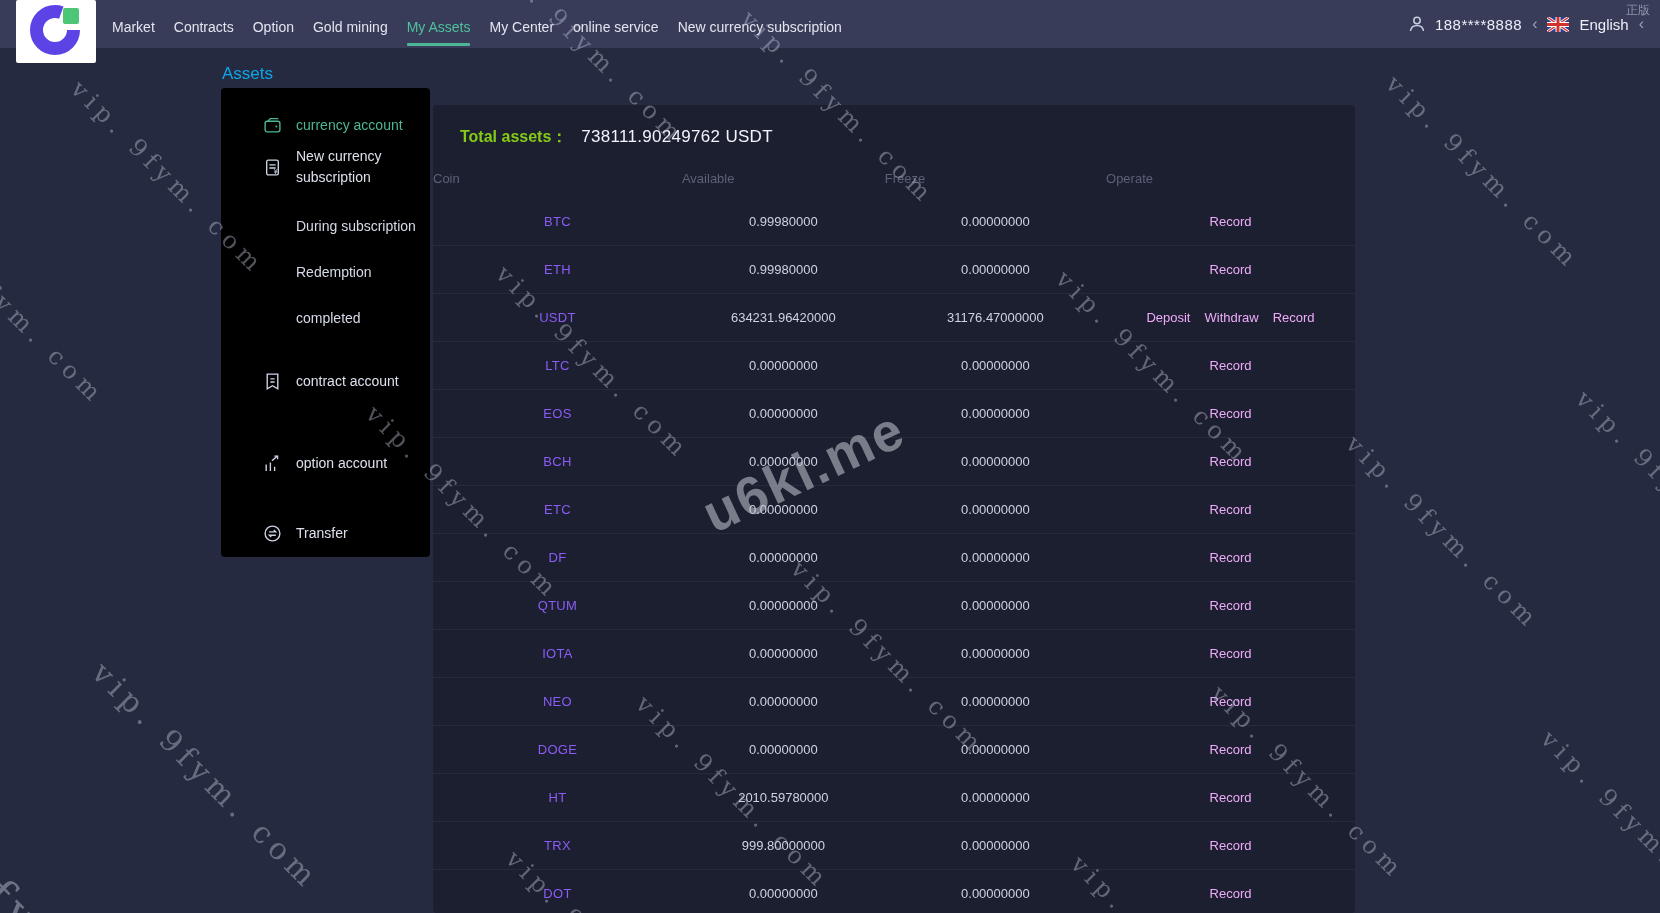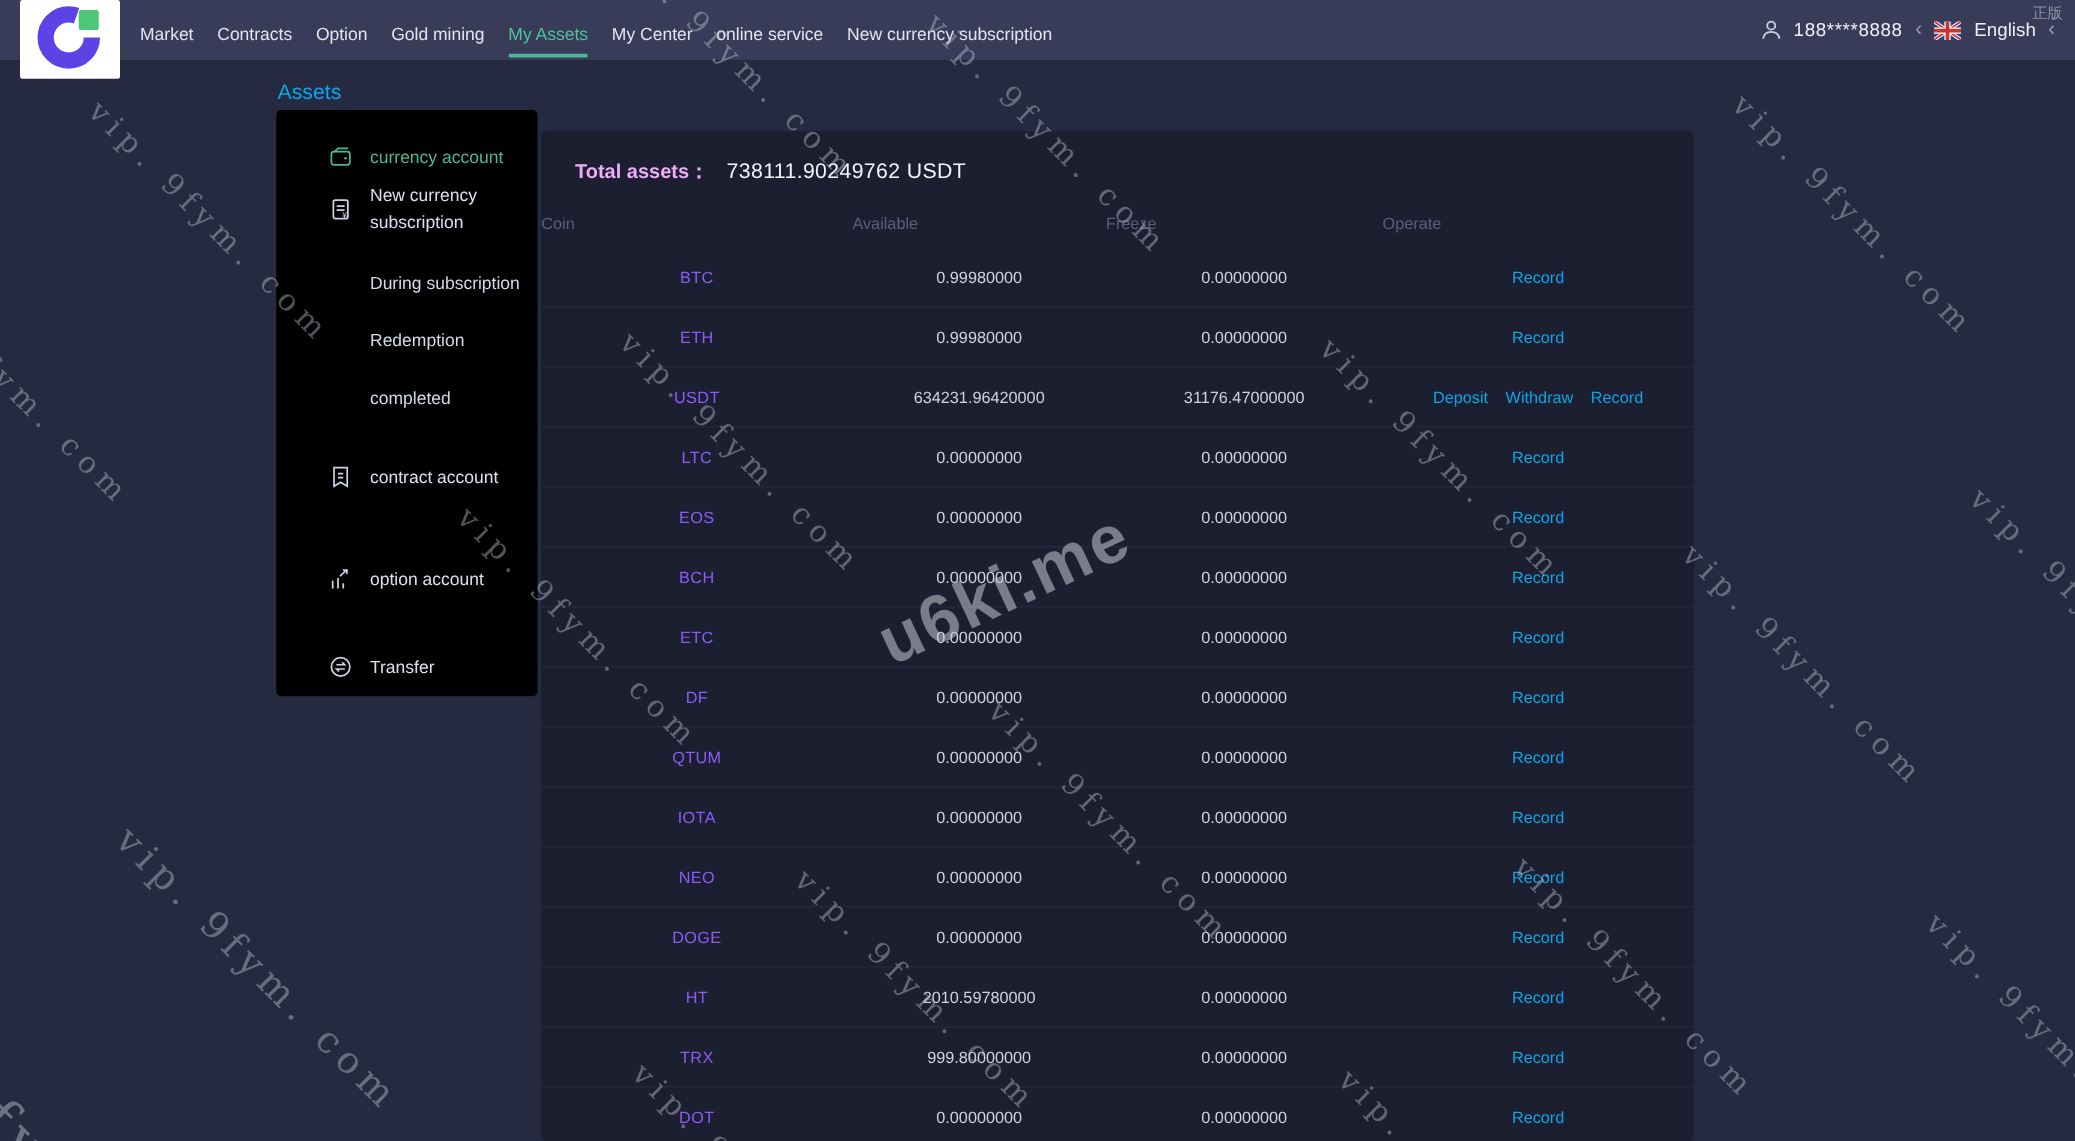--- a/index.html
+++ b/index.html
@@ -76,38 +76,38 @@
   .m-opt  { margin-top:40px; }
 
   
   .card {
     position:absolute; left:433px; top:105px; width:922px; height:808px;
     background:#1c1f30; border-radius:4px; z-index:2;
   }
   .total-row {
     padding:18px 0 0 27px; height:46px; display:flex; align-items:center; gap:14px;
   }
-  .total-label { font-size:16px; font-weight:700; color:#f0abfc; }
+  .total-label { font-size:16px; font-weight:700; color:#84cc16; }
   .total-value { font-size:17px; color:#f2f4fa; letter-spacing:.3px; }
   .thead {
     margin-top:10px; height:36px; line-height:36px;
     display:grid; grid-template-columns:27% 22% 24% 27%;
     font-size:13px; color:#5b6078;
   }
   .thead div { }
   .trow {
     height:48px; display:grid; grid-template-columns:27% 22% 24% 27%;
     align-items:center; font-size:13px;
   }
   .trow + .trow { border-top:1px solid rgba(175,183,214,0.08); }
   .trow div { text-align:center; }
   .cell-coin { color:#8b5cf6; letter-spacing:.3px; }
   .cell-num  { color:#ced2e2; }
   .cell-ops  { display:flex; justify-content:center; gap:14px; }
-  .op-link { color:#0ea5e9; cursor:pointer; text-decoration:none; font-size:13px; }
+  .op-link { color:#f0abfc; cursor:pointer; text-decoration:none; font-size:13px; }
 
   
   .wm-layer { position:absolute; inset:0; z-index:50; pointer-events:none; }
   .wm {
     position:absolute; white-space:nowrap;
     font-family:"DejaVu Serif", serif;
     color:rgba(196,201,217,0.42);
     transform:rotate(45deg); transform-origin:left top;
     letter-spacing:6px; font-size:24px;
   }

